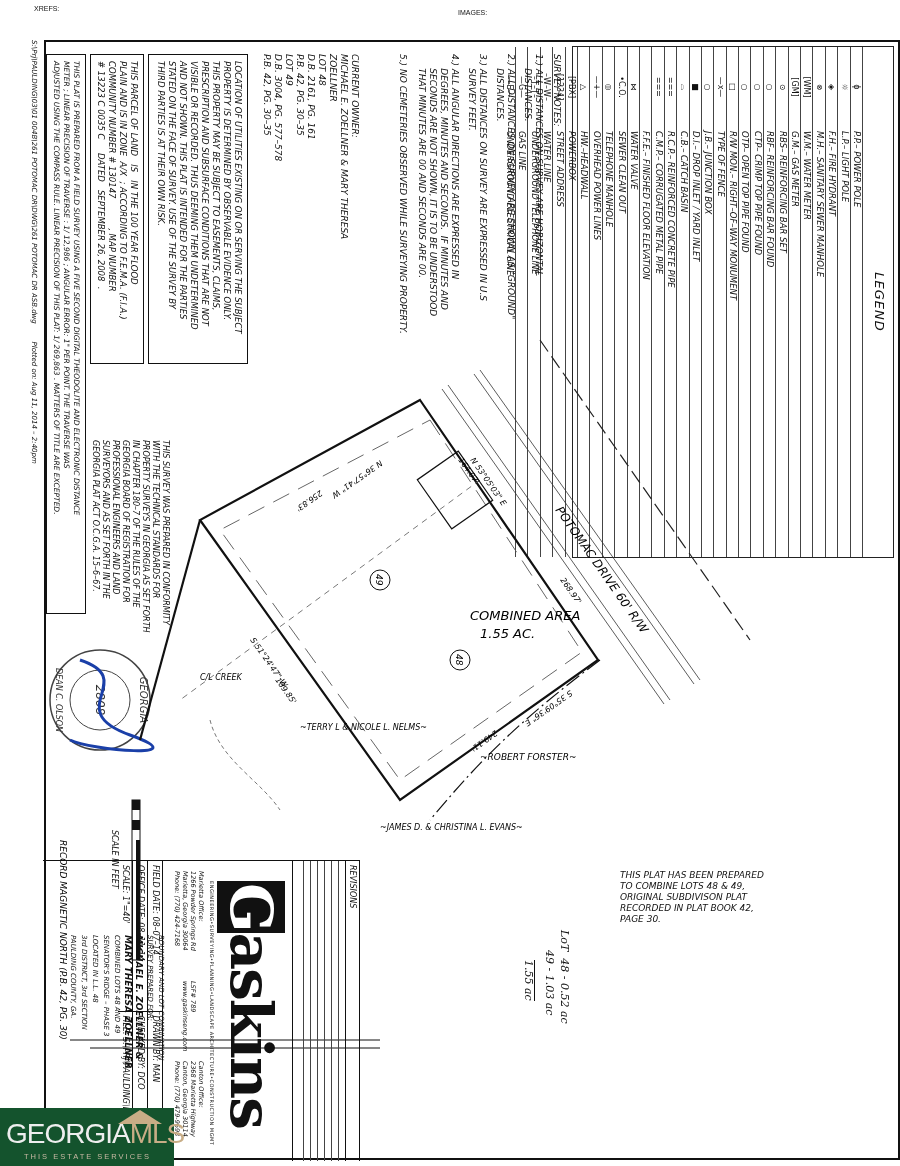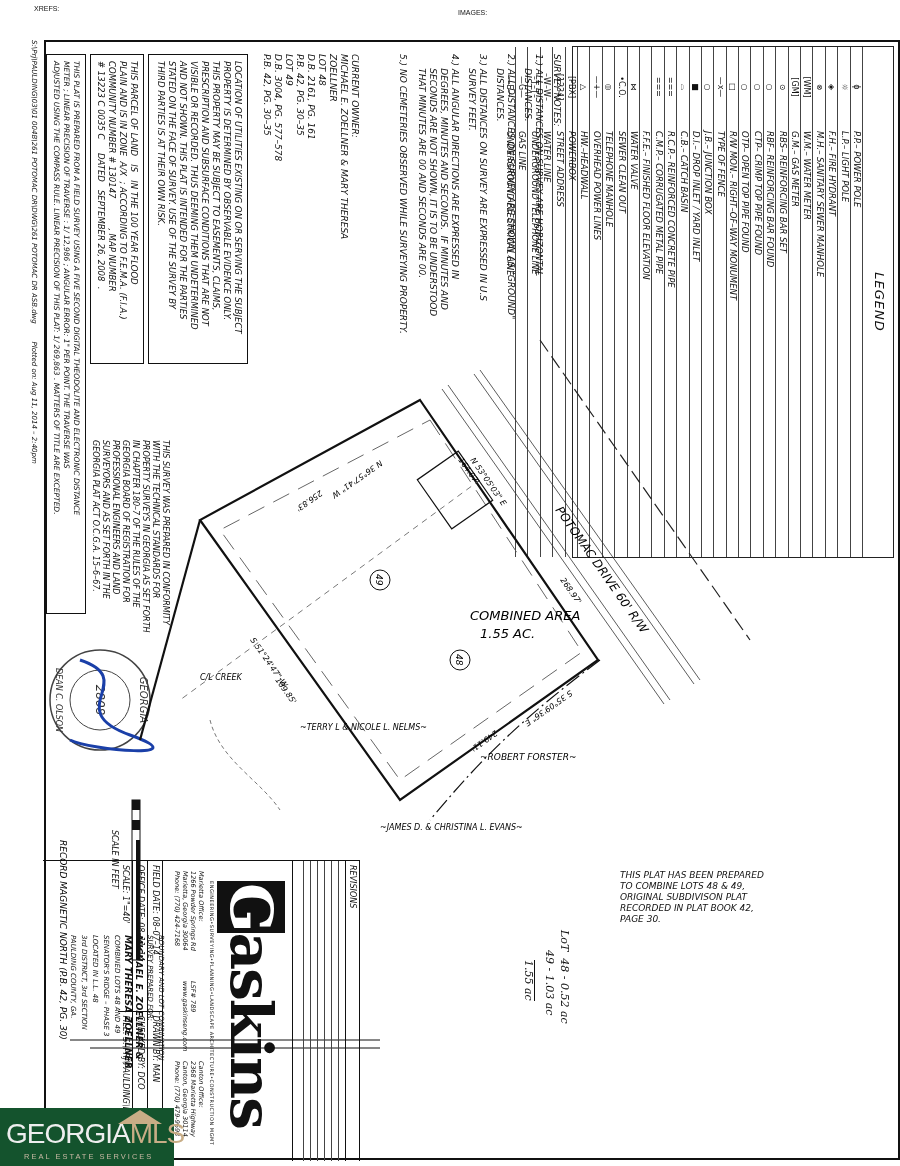--- a/index.html
+++ b/index.html
@@ -352,14 +352,14 @@
     <div>SENATOR'S RIDGE – PHASE 3</div>
     <div>LOCATED IN L.L. 48</div>
     <div>3rd DISTRICT, 3rd SECTION</div>
     <div>PAULDING COUNTY, GA.</div>
   </div>
 </div>
 
 <div id="mls">
   <div class="roof"></div>
   <div class="name"><span>GEORGIA</span><b>MLS</b></div>
-  <div class="sub">REAL ESTATE SERVICES</div>
+  <div class="sub">THIS ESTATE SERVICES</div>
 </div>
 
 </body></html>

